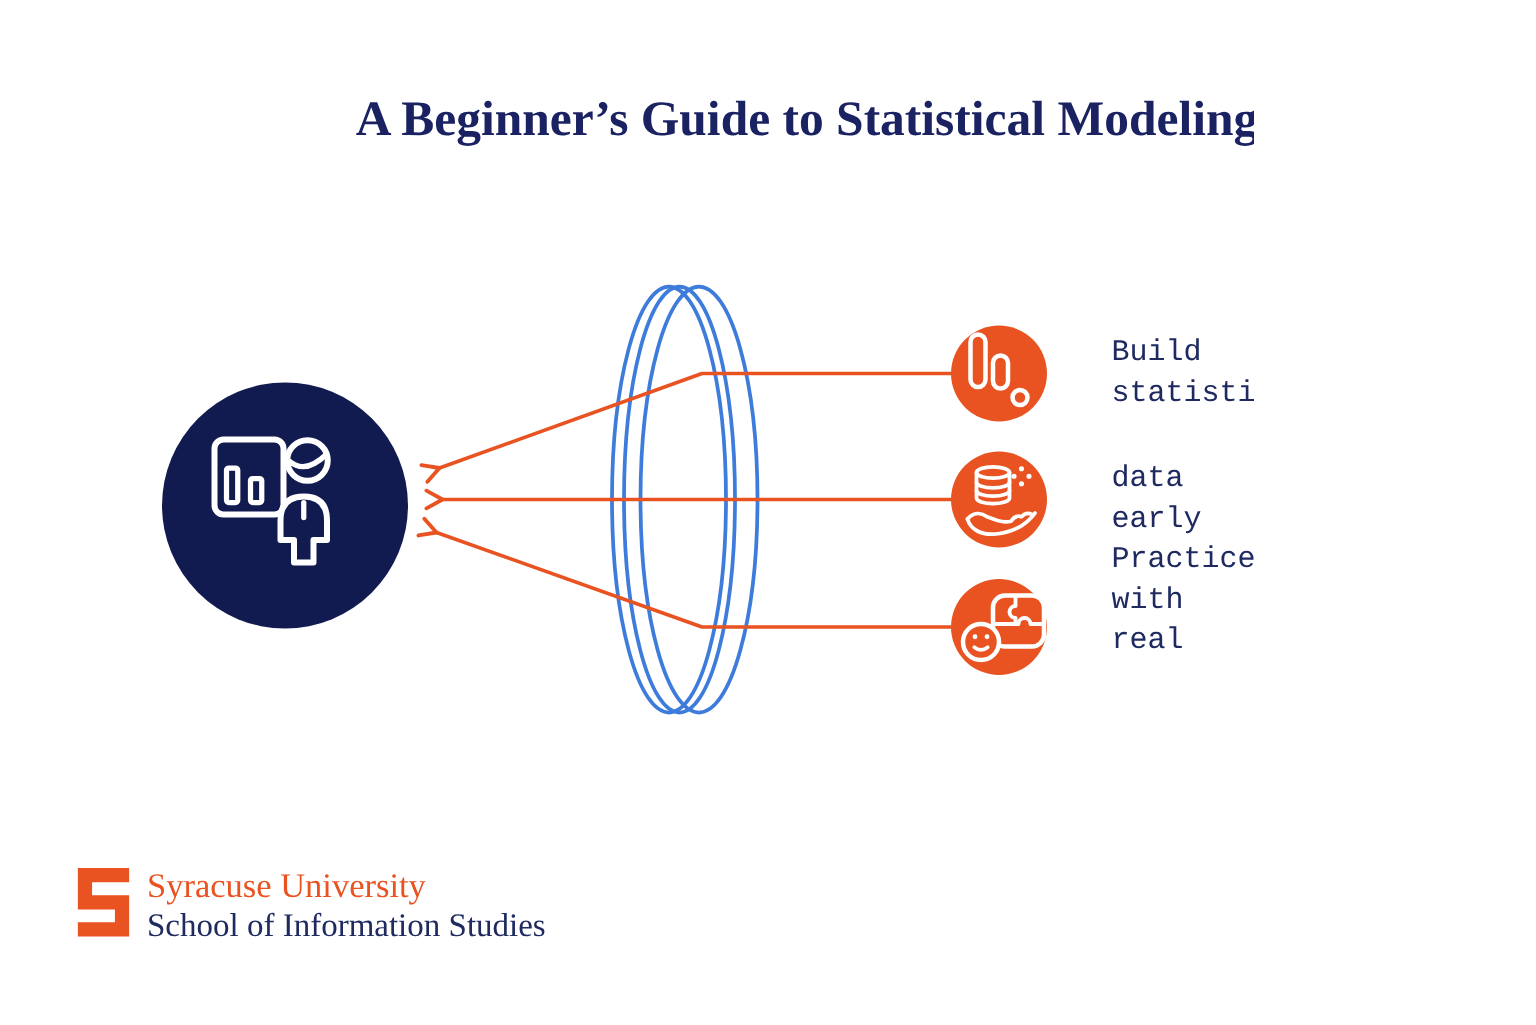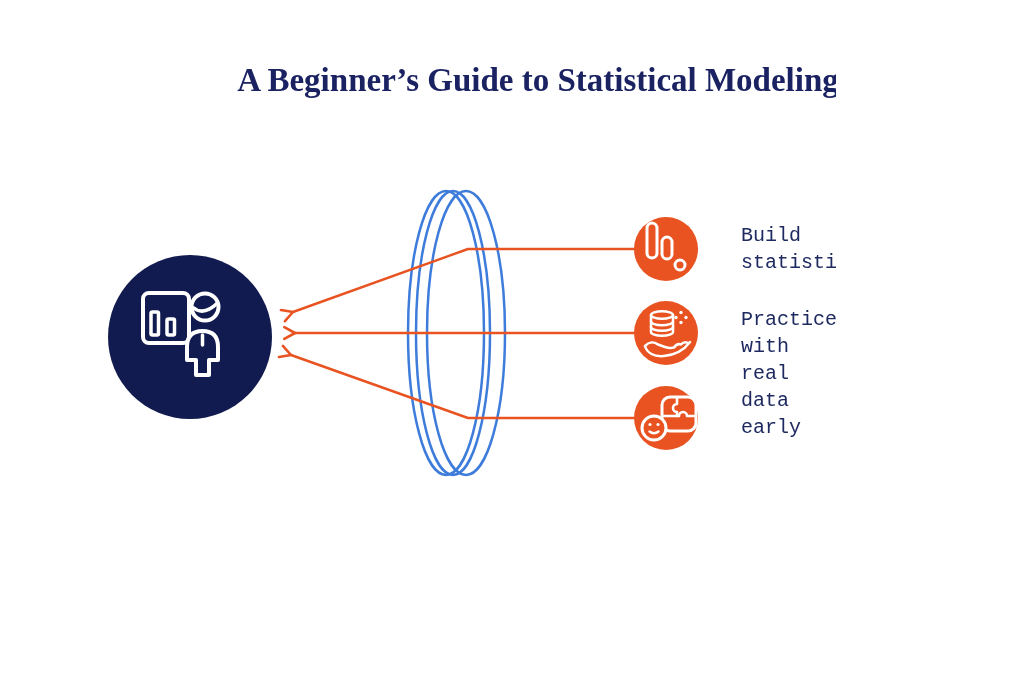--- a/index.html
+++ b/index.html
@@ -98,34 +98,43 @@
       </g>
       <g fill="#FFFFFF">
         <circle cx="47" cy="11.5" r="1.7"></circle>
         <circle cx="42" cy="16.5" r="1.7"></circle>
         <circle cx="52" cy="16.5" r="1.7"></circle>
         <circle cx="47" cy="21.5" r="1.7"></circle>
       </g>
     </svg>
   </div>
   <div class="tip-label" style="top:306px">
+    <span>data early</span>
     <span>Practice with real</span>
-    <span>data early</span>
   </div>
 
   <div class="tip-circle" style="top:386px">
     <svg width="64" height="64" viewBox="0 0 64 64">
       <g fill="none" stroke="#FFFFFF" stroke-width="3" stroke-linecap="round" stroke-linejoin="round">
         <rect x="28" y="11" width="34" height="34" rx="8"></rect>
         <path d="M43,12 V18 A4,4 0 0 0 43,26 V30" stroke-width="2.6"></path>
         <path d="M29,30 H45 A4,4 0 0 1 53,30 H61" stroke-width="2.6"></path>
         <circle cx="20" cy="42" r="12" fill="#E85321"></circle>
         <path d="M15.5,45.5 Q20,49 24.5,45.5" stroke-width="2.4"></path>
       </g>
       <g fill="#FFFFFF">
         <circle cx="16" cy="38.5" r="1.6"></circle>
         <circle cx="24" cy="38.5" r="1.6"></circle>
       </g>
     </svg>
   </div>
 
+  <div class="footer">
+    <svg class="footer-s" width="38" height="47" viewBox="0 0 40 48">
+      <path d="M2,0 H38 V10 H12 V19 H38 V48 H2 V38 H28 V29 H2 Z" fill="#E85321"></path>
+    </svg>
+    <div class="footer-text">
+      <div class="footer-org">Syracuse University</div>
+      <div class="footer-school">School of Information Studies</div>
+    </div>
+  </div>
 
 </div>
 
 </body></html>

